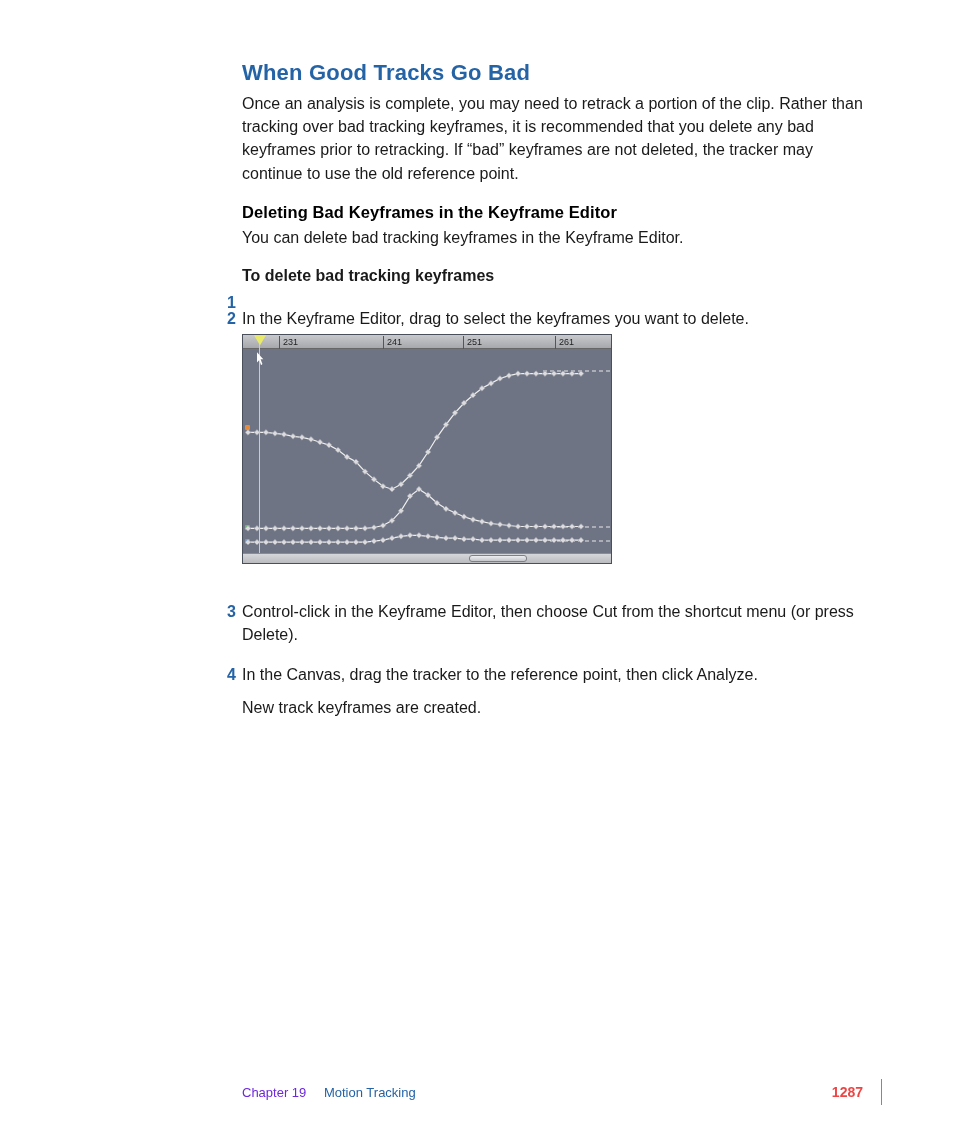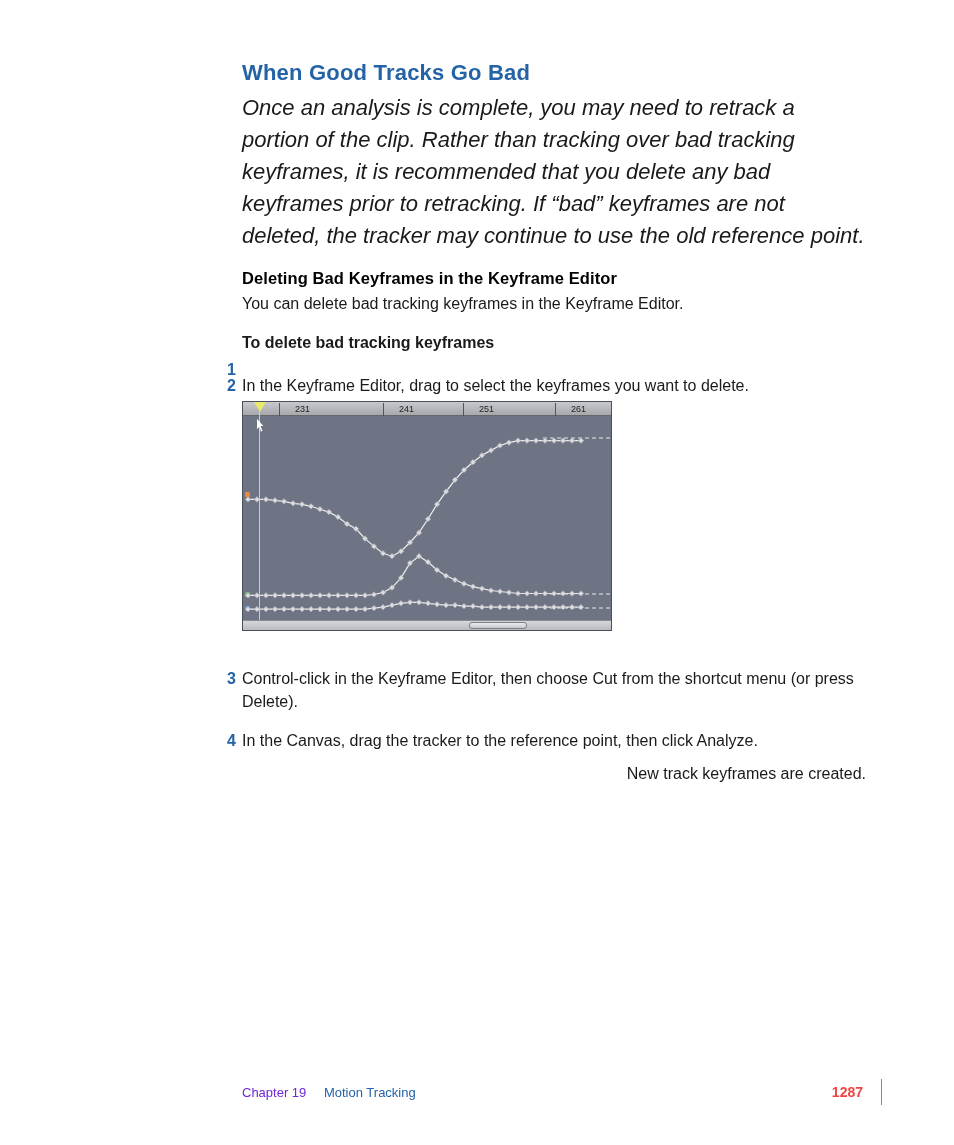--- a/index.html
+++ b/index.html
@@ -16,25 +16,24 @@
     position: relative;
   }
   h2.section-heading {
     color: #2463a6;
     font-size: 22px;
     font-weight: 700;
     margin-bottom: 6px;
     letter-spacing: 0.2px;
   }
   p.body {
-    font-size: 22px;
+    font-size: 16px;
     line-height: 1.45;
     margin-bottom: 16px;
     color: #1a1a1a;
-    font-style: italic;
   }
   h3.sub-heading {
     color: #000000;
     font-size: 16.5px;
     font-weight: 700;
     margin-top: 18px;
     margin-bottom: 4px;
     letter-spacing: 0.1px;
   }
   p.subtext {
@@ -84,21 +83,21 @@
     height: 14px;
     background: linear-gradient(#c8c9cc, #a6a8ad);
     border-bottom: 1px solid #666;
     font-size: 9px;
     color: #222;
   }
   .ruler span {
     position: absolute;
     top: 1px;
     border-left: 1px solid #555;
-    padding-left: 15px;
+    padding-left: 3px;
     height: 13px;
   }
   .playhead {
     position: absolute;
     top: 0;
     left: 11px;
     width: 12px;
     height: 10px;
     background: #eaea6a;
     clip-path: polygon(0 0, 100% 0, 50% 100%);
@@ -162,21 +161,20 @@
   .footer .left {
     font-size: 13px;
   }
   .footer .chapter-label { font-weight: 400; color: #6d28d9; }
   .footer .chapter-title { color: #2463a6; margin-left: 14px; }
   .footer .pagenum { font-weight: 700; font-size: 14px; color: #ef4444; }
   .after-step {
     font-size: 16px;
     line-height: 1.45;
     margin-top: -6px;
-    text-align: right;
   }
 </style>
 </head>
 <body>
 
 <div class="page">
   <h2 class="section-heading">When Good Tracks Go Bad</h2>
   <p class="body">Once an analysis is complete, you may need to retrack a portion of the clip. Rather than tracking over bad tracking keyframes, it is recommended that you delete any bad keyframes prior to retracking. If “bad” keyframes are not deleted, the tracker may continue to use the old reference point.</p>
 
   <h3 class="sub-heading">Deleting Bad Keyframes in the Keyframe Editor</h3>

